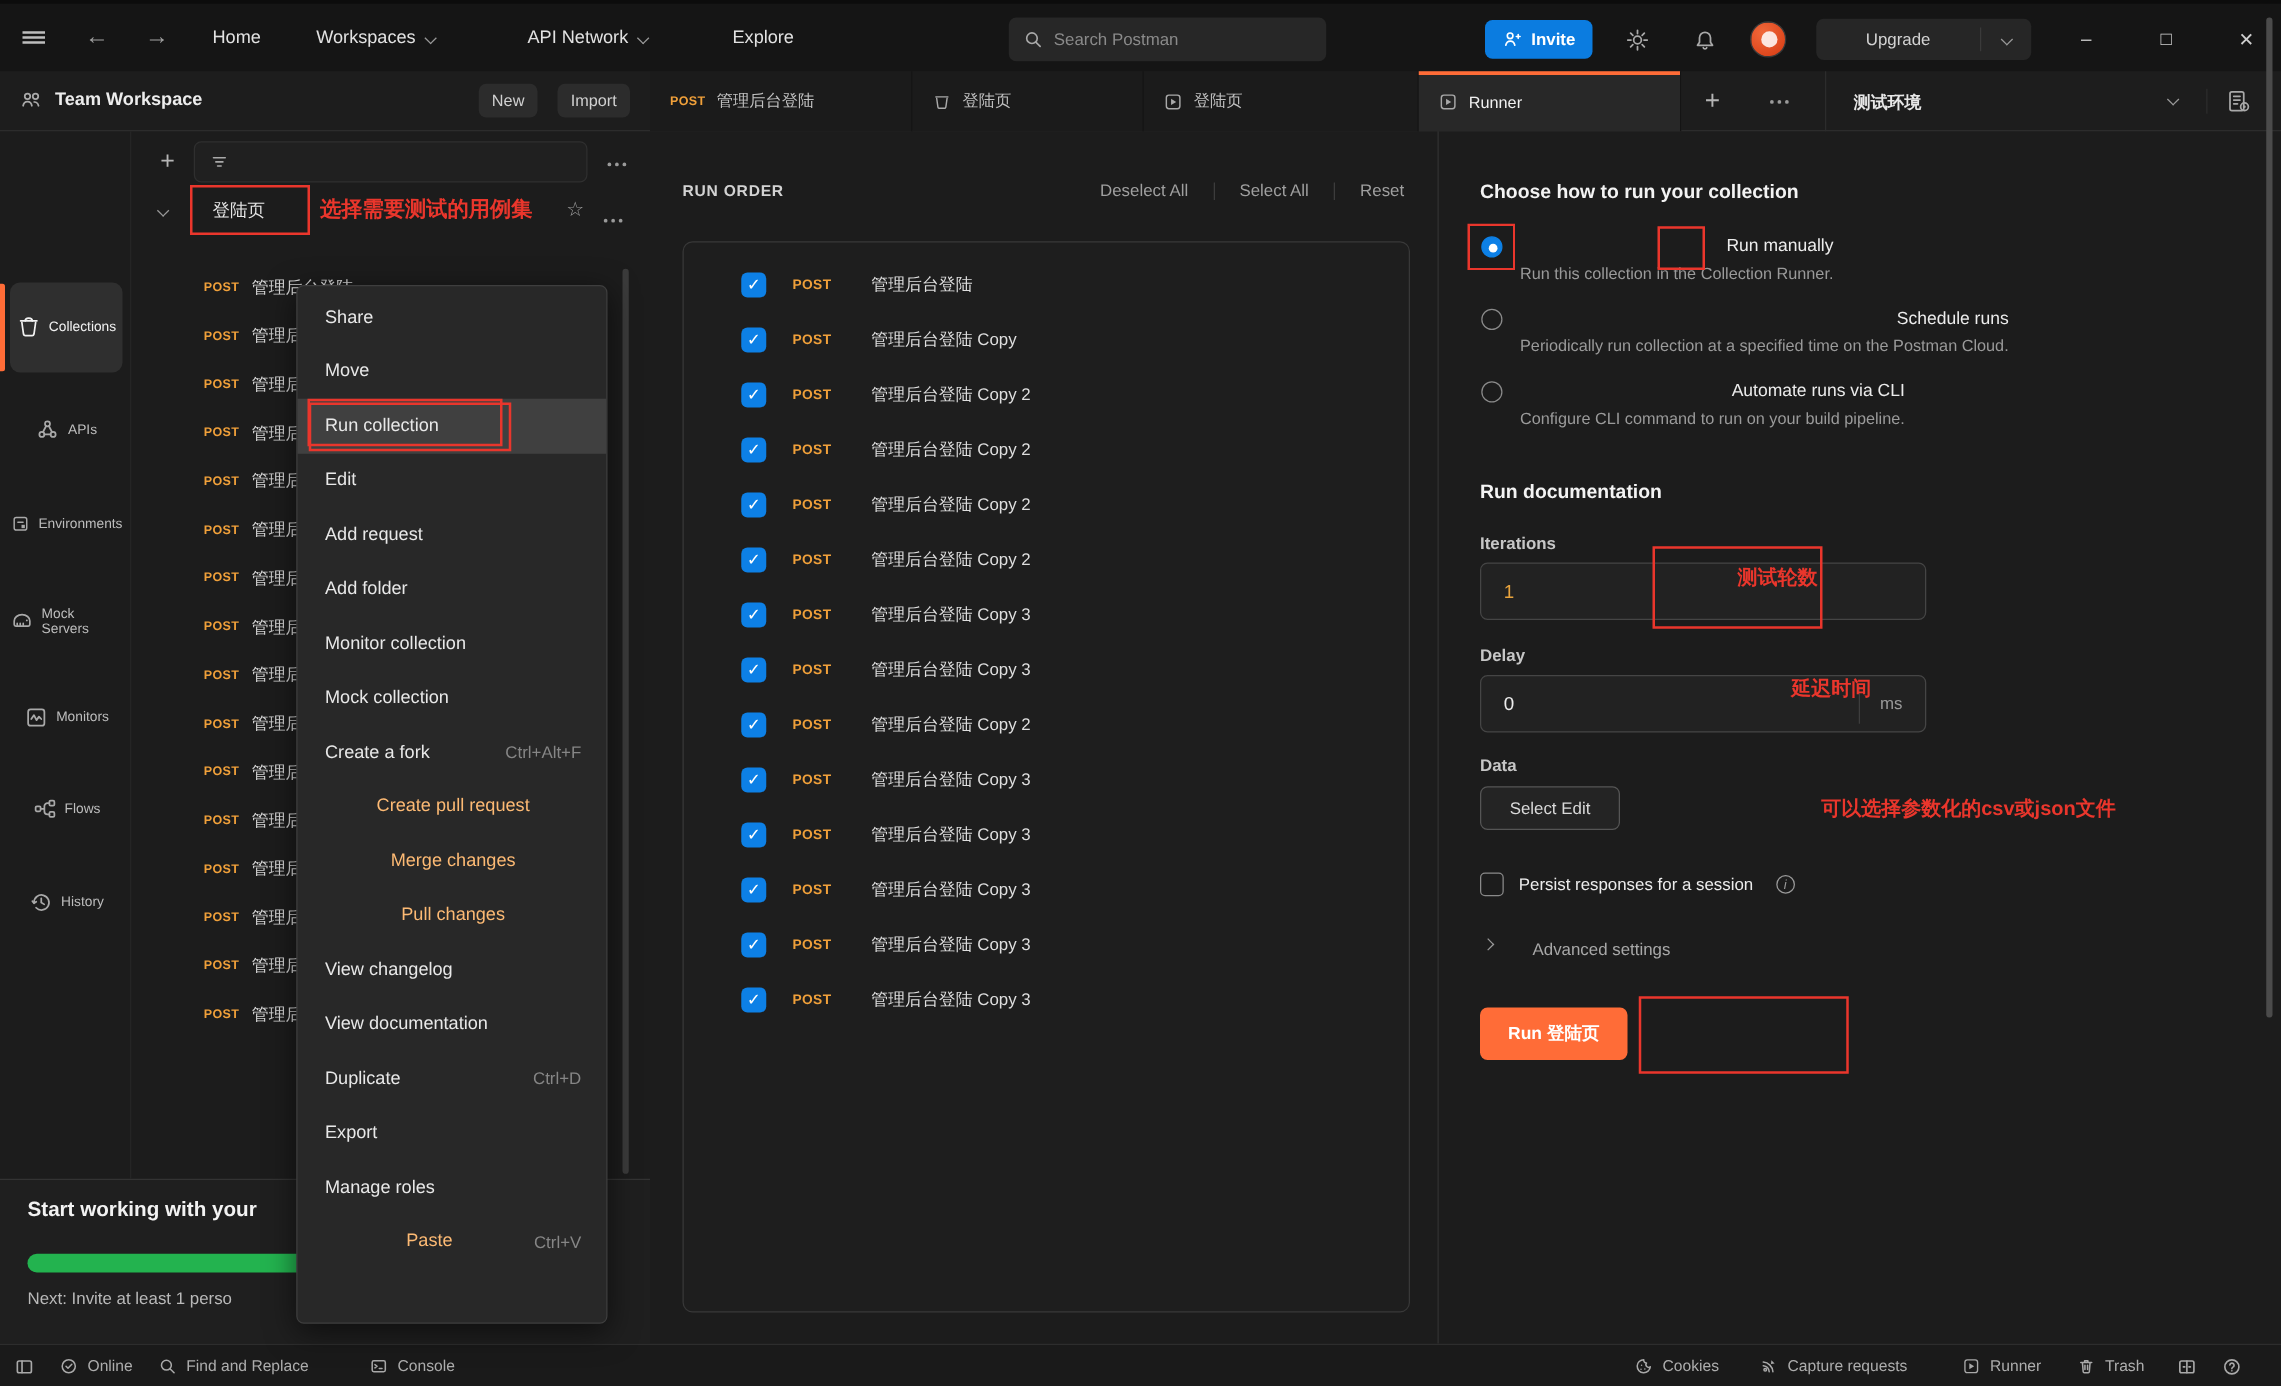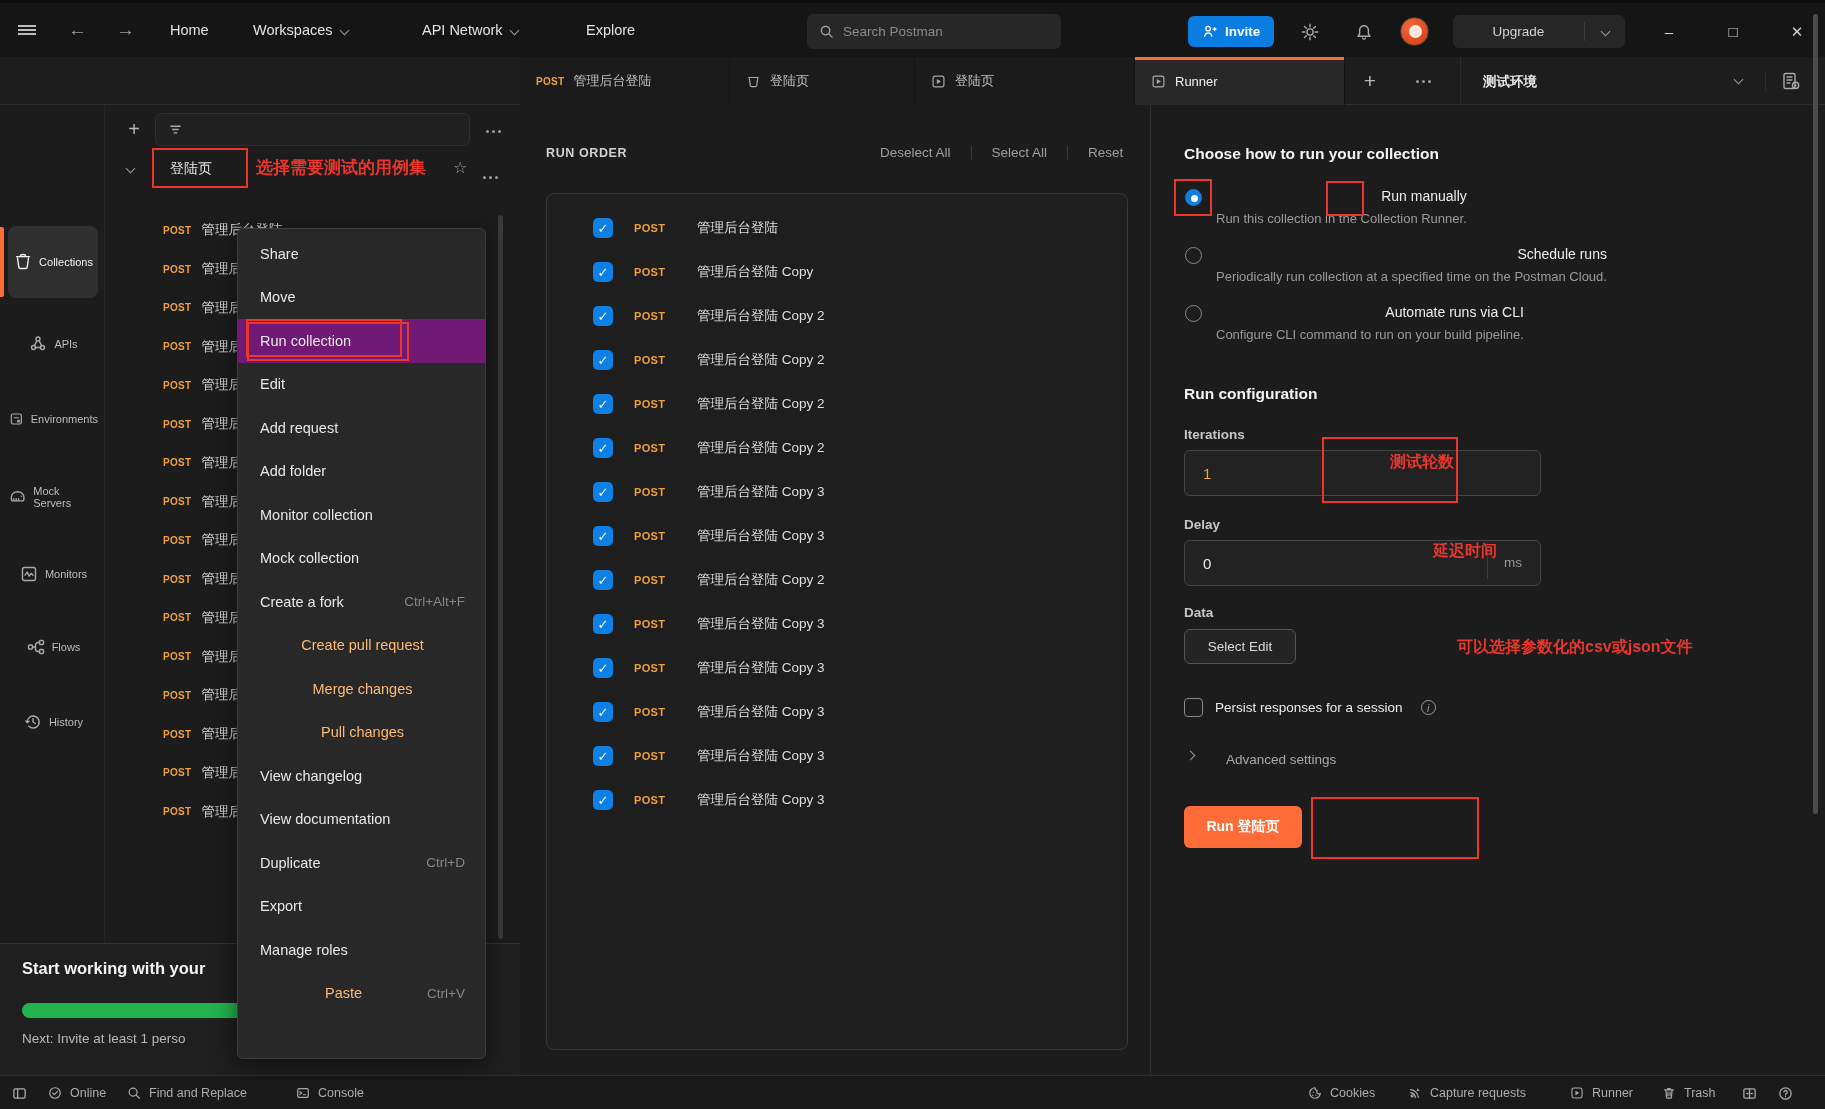--- a/index.html
+++ b/index.html
@@ -122,21 +122,21 @@
   .advanced { position:absolute; left:36px; top:647px; display:flex; align-items:flex-start; gap:32px; }
   .advanced .albl { font-size:13.5px; color:#a8a8a8; }
   .runbtn { position:absolute; left:33px; top:701px; width:118px; height:42px; background:#ff6c37; border-radius:6px; color:#fff; font-weight:bold; font-size:14px; display:flex; align-items:center; justify-content:center; }
 
   
   .menu { position:absolute; left:237px; top:228px; width:249px; height:831px; background:#282828; border:1px solid #3e3e3e; border-radius:6px; box-shadow:0 6px 24px rgba(0,0,0,.55); z-index:40; padding-top:3px; }
   .mi { height:43.5px; display:flex; align-items:center; padding:0 20px 0 22px; position:relative; }
   .mi-label { flex:1; font-size:14.5px; color:#e8e8e8; }
   .mi-short { font-size:13.5px; color:#868686; }
   .mi.disabled .mi-label { color:#fdba74;text-align:center; }
-  .mi.highlighted { background:#701a75; }
+  .mi.highlighted { background:#404040; }
   .mi.boxed::after { content:""; position:absolute; left:9px; top:3px; width:158px; height:35px; border:2px solid #ea362c; }
   .menu-scroll { position:absolute; right:7px; top:14px; width:5px; height:800px; background:#4b4b4b; border-radius:3px; }
 
   
   .statusbar { position:absolute; left:0; top:1075px; width:1825px; height:34px; background:#1a1a1a; border-top:1px solid #2d2d2d; font-size:12.5px; color:#adadad; }
   .sb-item { position:absolute; top:0; height:34px; display:flex; align-items:center; gap:8px; }
 
   
   .ann-box { position:absolute; border:2px solid #ea362c; z-index:60; pointer-events:none; }
   .ann-text { position:absolute; color:#ea362c; font-weight:bold; z-index:60; white-space:nowrap; }
@@ -210,20 +210,37 @@
       </div>
     <div class="winctl" style="left:1718px">
         <span>□</span>
       </div>
     <div class="winctl" style="left:1782px">
         <span>✕</span>
       </div>
   </div>
 
   <div class="row2">
+    <div class="wsheader">
+      <span class="people">
+        <svg class="svgi" viewBox="0 0 18 18" width="18" height="18">
+            <circle cx="6" cy="6" r="2.2"></circle>
+            <path d="M2.5 13.6c.4-2.2 1.7-3.3 3.5-3.3s3.1 1.1 3.5 3.3"></path>
+            <circle cx="12.4" cy="6" r="2.2"></circle>
+            <path d="M11.4 10.6c1.8.1 3 1.2 3.4 3"></path>
+          </svg>
+      </span>
+      <span class="wstitle">Team Workspace</span>
+      <div class="smallbtn" style="left:383px;width:47px">
+          <span>New</span>
+        </div>
+      <div class="smallbtn" style="left:446px;width:58px">
+          <span>Import</span>
+        </div>
+    </div>
     <div class="tabs">
       <div class="tab" style="width:210px">
         <span class="tmethod">POST</span>
         <span>管理后台登陆</span>
       </div>
       <div class="tab" style="width:185px">
         <svg class="svgi" viewBox="0 0 18 18" width="15" height="15">
             <path d="M4 5.5 5.2 14a1.5 1.5 0 0 0 1.5 1.2h4.6a1.5 1.5 0 0 0 1.5-1.2L14 5.5"></path>
             <path d="M3.2 4.2h11.6"></path>
           </svg>
@@ -568,21 +585,21 @@
         <div class="opt">
           <span class="radio-wrap">
             <span class="radio"></span>
           </span>
           <div class="opt-text">
             <div class="opt-label">Automate runs via CLI</div>
             <div class="opt-desc">Configure CLI command to run on your build pipeline.</div>
           </div>
         </div>
       </div>
-    <div class="rp-h" style="top:280px">Run configuration</div>
+    <div class="rp-h" style="top:280px">Run documentation</div>
     <div class="flabel" style="top:322px">Iterations</div>
     <div class="finput" style="top:345px">
       <input class="amber" readonly="" value="1" style="">
     </div>
     <div class="flabel" style="top:412px">Delay</div>
     <div class="finput" style="top:435px">
       <input readonly="" value="0" style="">
       <span class="ms-sep"></span>
       <span class="ms-unit">ms</span>
     </div>

